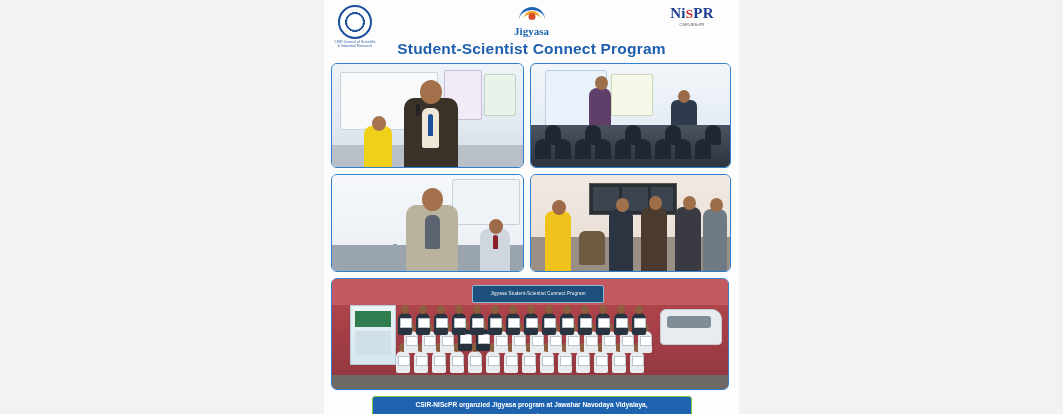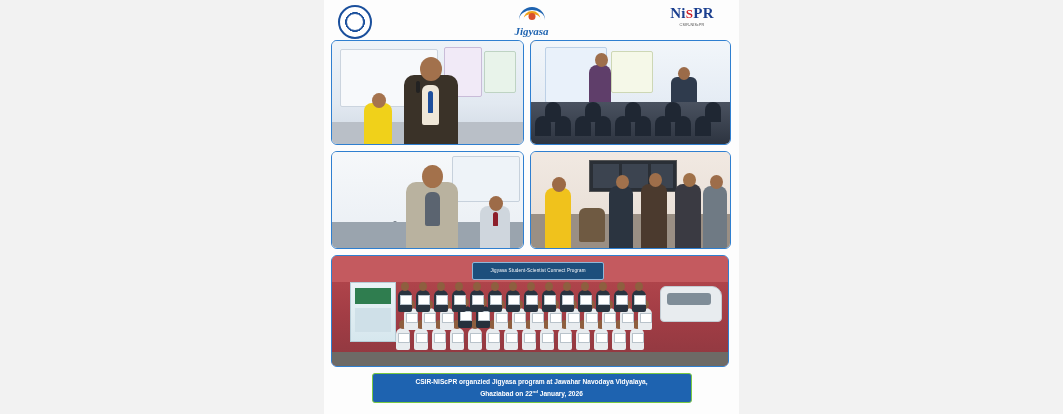--- a/index.html
+++ b/index.html
@@ -101,21 +101,20 @@
   .jigyasa-mark .dot {
     position: absolute;
     left: 50%; top: 8px;
     transform: translateX(-50%);
     width: 7px; height: 7px;
     border-radius: 50%;
     background: #d94f2b;
   }
   .jigyasa-word {
     font-family: "Liberation Serif", serif;
-    font-style: italic;
     font-weight: bold;
     font-size: 11px;
     color: #1e63b0;
     line-height: 11px;
   }
 
   .niscpr-word {
     font-family: "Liberation Serif", serif;
     font-weight: bold;
     font-size: 15px;
@@ -329,20 +328,21 @@
       </div>
 
       <div class="logo logo-niscpr">
         <div class="niscpr-word">
           <span>Ni</span><span class="sw">S</span><span>PR</span>
         </div>
         <div class="niscpr-sub">CSIR-NIScPR</div>
       </div>
     </div>
 
+    <h1 class="poster-title">Student-Scientist Connect Program</h1>
 
     <div class="grid">
 
       <div class="row">
 
         <div class="photo cell-1 p1">
           <div class="scene">
             <div class="wall"></div>
             <div class="screen-board whiteboard"></div>
             <div class="screen-board poster-a"></div>

